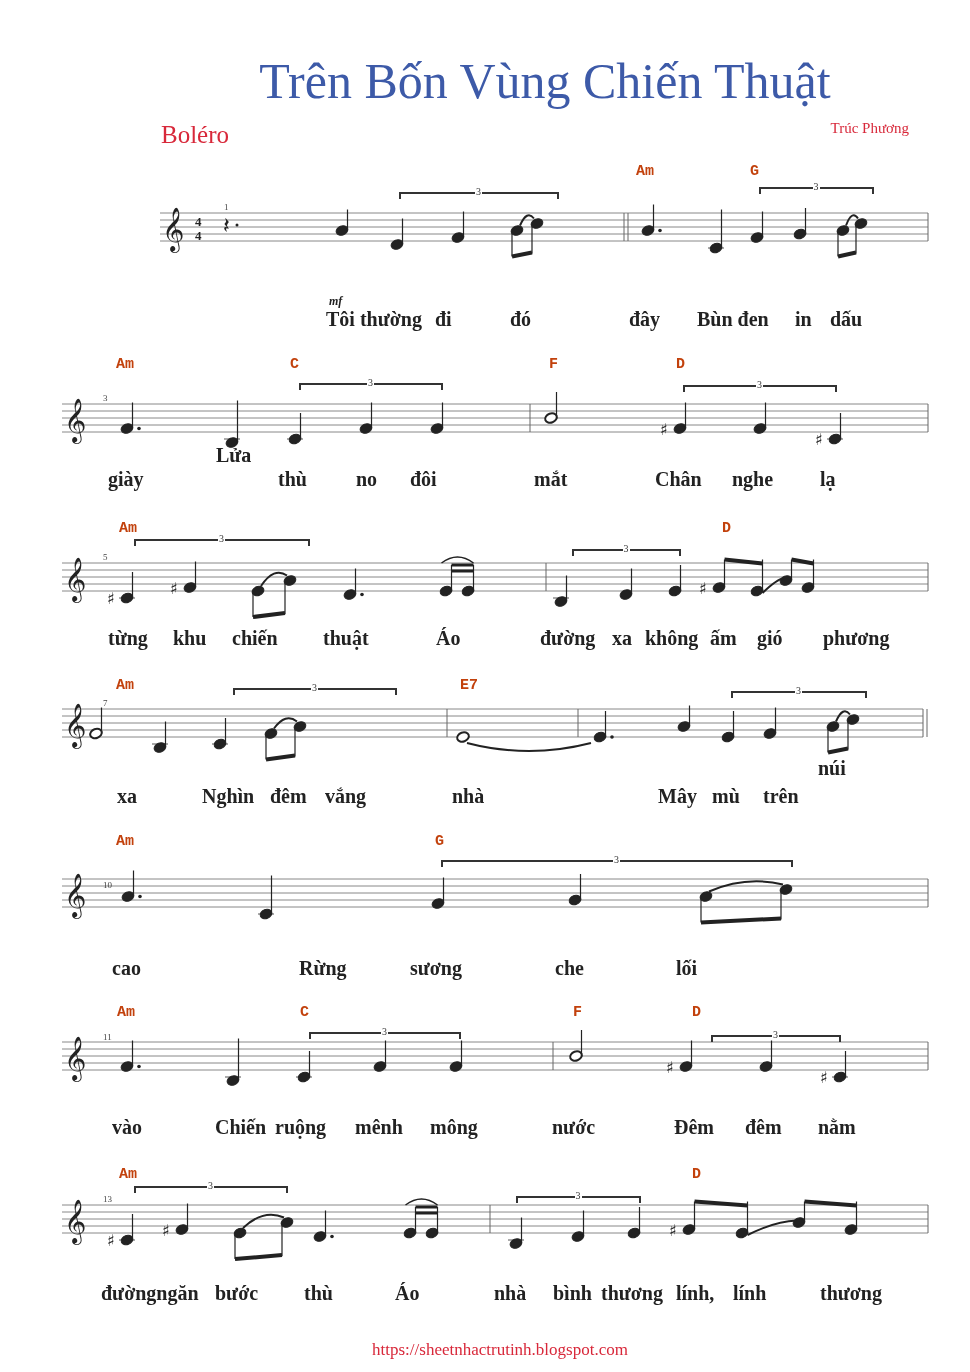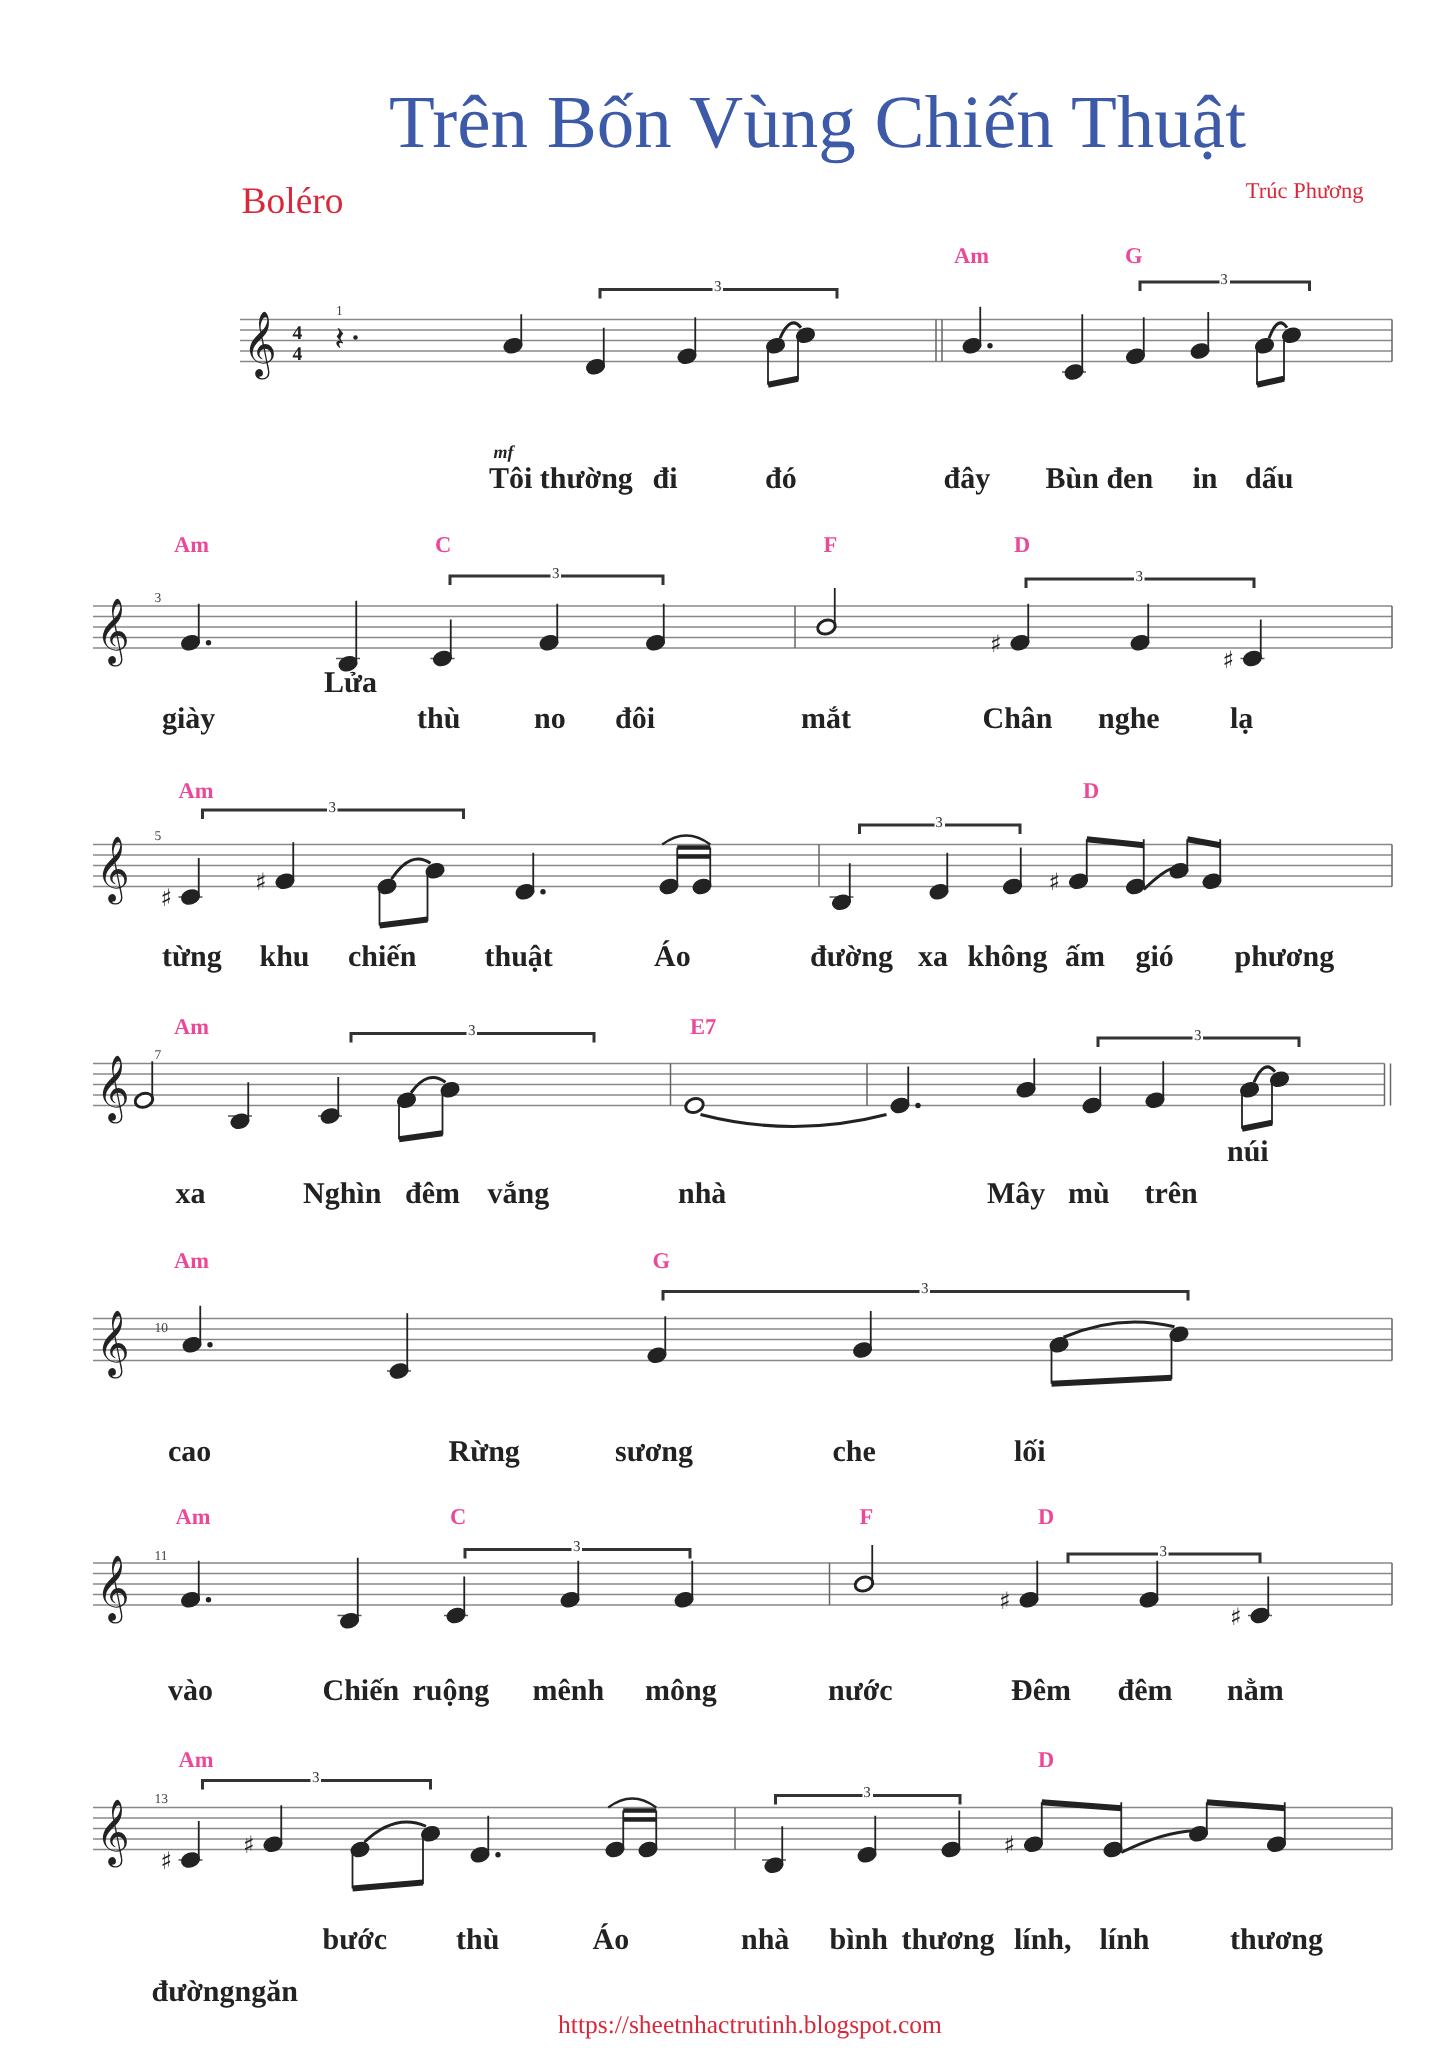--- a/index.html
+++ b/index.html
@@ -2,21 +2,21 @@
 <html><head>
 <meta charset="utf-8">
 <style>
   html,body{margin:0;padding:0;background:#fff;}
   body{width:970px;height:1372px;position:relative;overflow:hidden;font-family:"Liberation Serif","DejaVu Serif",serif;}
   .abs{position:absolute;}
   .title{left:0;width:1090px;top:52px;text-align:center;font-size:50px;color:#3d5aa8;white-space:nowrap;}
   .style-label{left:161px;top:121px;font-size:25px;color:#d8283a;}
   .composer{right:61px;top:120px;font-size:15px;color:#d8283a;}
   .footer{left:0;width:1000px;top:1340px;text-align:center;font-size:17px;color:#d8283a;}
-  .chord{position:absolute;font-weight:bold;font-size:15px;color:#ec4899;}
+  .chord{position:absolute;font-weight:bold;font-size:15px;color:#c2410c;font-family:Liberation Mono, monospace;}
   .lyric{position:absolute;font-weight:bold;font-size:20px;color:#222;white-space:nowrap;}
   .dyn{position:absolute;font-weight:bold;font-style:italic;font-size:12px;color:#222;}
   .mnum{position:absolute;font-size:9px;color:#444;}
   .tnum{position:absolute;font-size:10px;color:#333;background:#fff;padding:0 1px;}
   svg.music{position:absolute;left:0;top:0;}
 </style>
 </head>
 <body>
 
 <div class="abs title">Trên Bốn Vùng Chiến Thuật</div>
@@ -390,21 +390,21 @@
     <div class="lyric" style="left: 430px; top: 1116px;">mông</div>
     <div class="lyric" style="left: 552px; top: 1116px;">nước</div>
     <div class="lyric" style="left: 674px; top: 1116px;">Đêm</div>
     <div class="lyric" style="left: 745px; top: 1116px;">đêm</div>
     <div class="lyric" style="left: 818px; top: 1116px;">nằm</div>
     <div class="tnum" style="left: 207px; top: 1180px;">3</div>
     <div class="tnum" style="left: 574.5px; top: 1190px;">3</div>
     <div class="mnum" style="left: 103px; top: 1194px;">13</div>
     <div class="chord" style="left: 119px; top: 1166px;">Am</div>
     <div class="chord" style="left: 692px; top: 1166px;">D</div>
-    <div class="lyric" style="left: 101px; top: 1282px; margin-top: 35px;">đườngngăn</div>
+    <div class="lyric" style="left: 101px; top: 1282px;">đườngngăn</div>
     <div class="lyric" style="left: 215px; top: 1282px;">bước</div>
     <div class="lyric" style="left: 304px; top: 1282px;">thù</div>
     <div class="lyric" style="left: 395px; top: 1282px;">Áo</div>
     <div class="lyric" style="left: 494px; top: 1282px;">nhà</div>
     <div class="lyric" style="left: 553px; top: 1282px;">bình</div>
     <div class="lyric" style="left: 601px; top: 1282px;">thương</div>
     <div class="lyric" style="left: 676px; top: 1282px;">lính,</div>
     <div class="lyric" style="left: 733px; top: 1282px;">lính</div>
     <div class="lyric" style="left: 820px; top: 1282px;">thương</div>
   </div>

